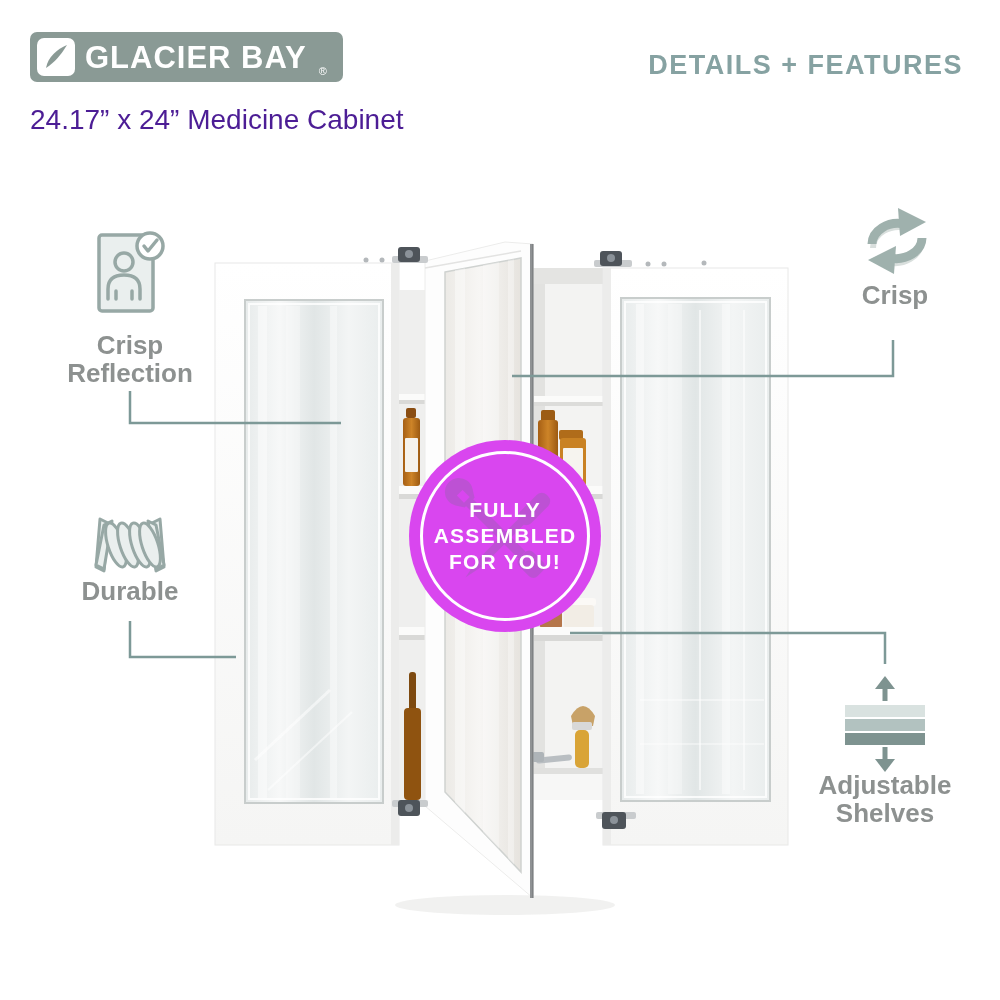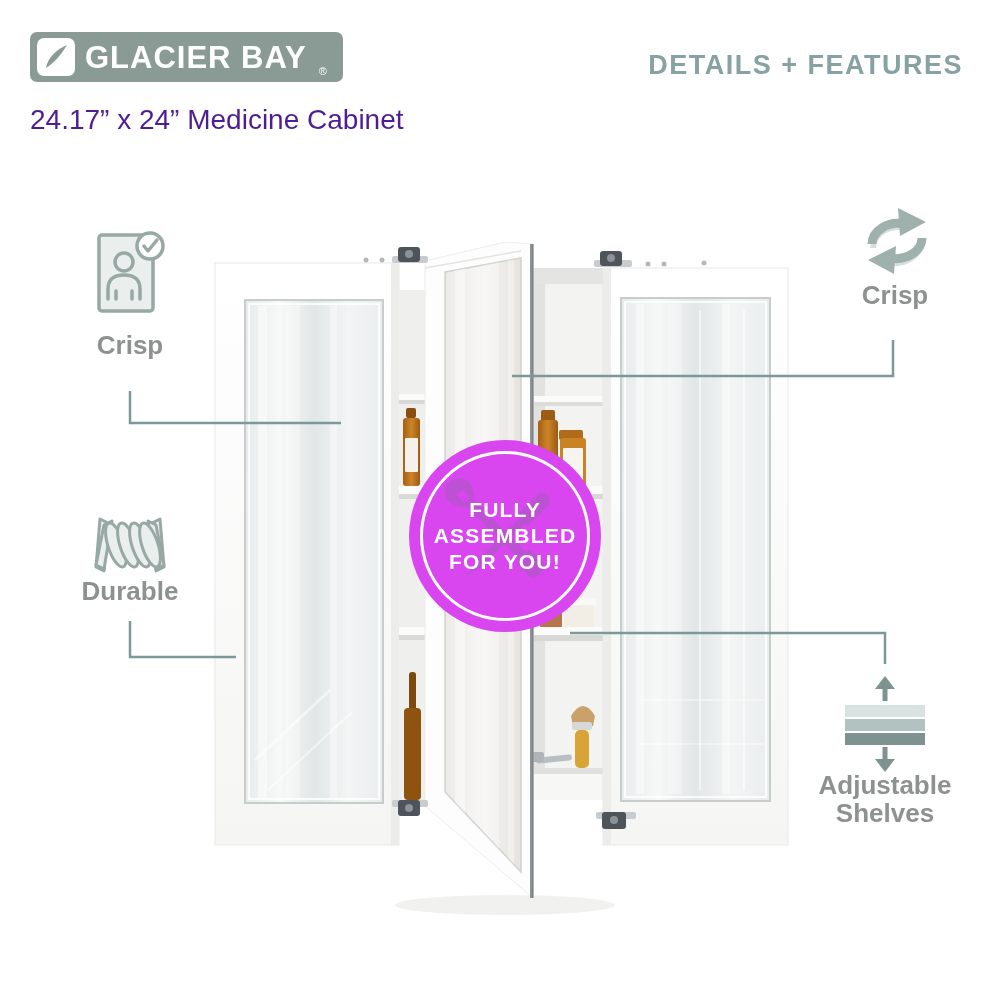--- a/index.html
+++ b/index.html
@@ -252,20 +252,21 @@
   <rect x="39.5" y="12" width="5" height="13" fill="#7e9390"></rect>
   <rect x="2" y="29" width="80" height="12" fill="#d9e2e0"></rect>
   <rect x="2" y="43" width="80" height="12" fill="#b2c2c0"></rect>
   <rect x="2" y="57" width="80" height="12" fill="#7e9390"></rect>
   <rect x="39.5" y="71" width="5" height="13" fill="#7e9390"></rect>
   <polygon points="42,96 32,83 52,83" fill="#7e9390"></polygon>
 </svg>
 
 <div class="feature-label f-crisp">
   <div>Crisp</div>
+  <div>Reflection</div>
 </div>
 <div class="feature-label f-durable">
   <div>Durable</div>
 </div>
 <div class="feature-label f-reversible">
   <div>Crisp</div>
 </div>
 <div class="feature-label f-adjustable">
   <div>Adjustable</div>
   <div>Shelves</div>

